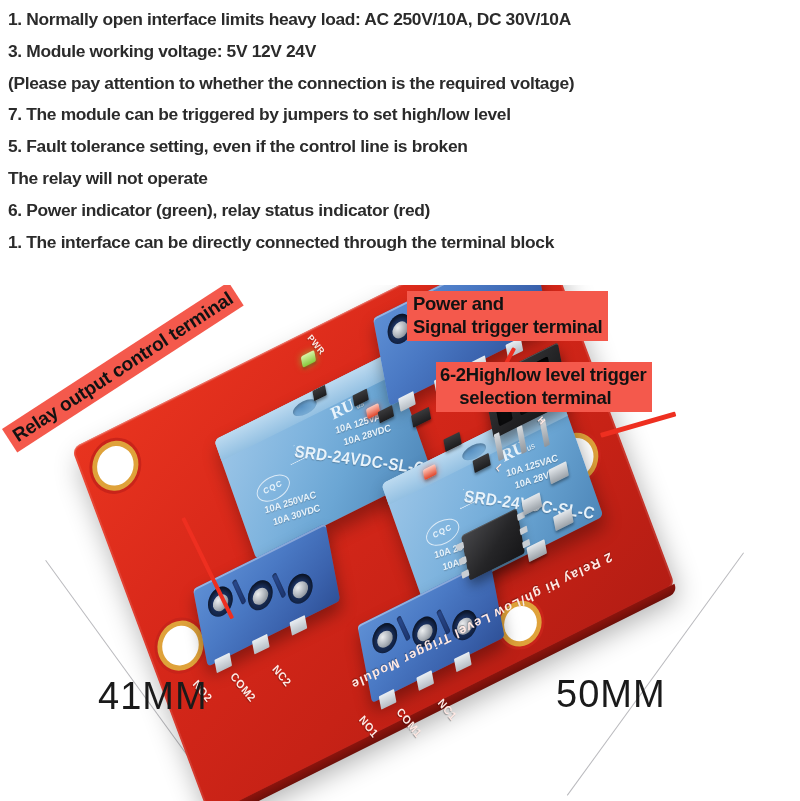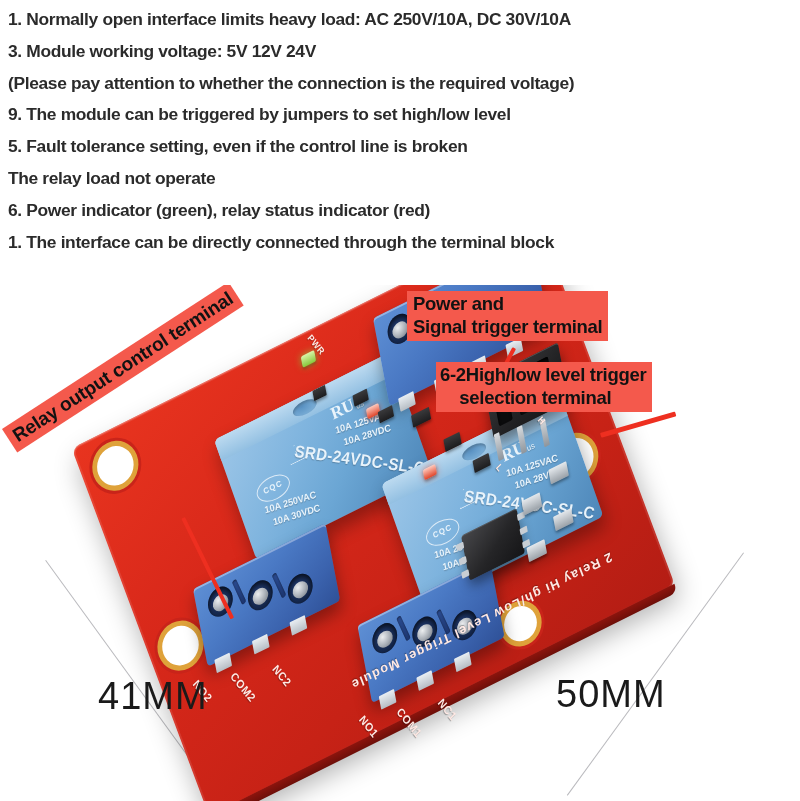--- a/index.html
+++ b/index.html
@@ -223,23 +223,23 @@
     letter-spacing:1px;
   }
 </style>
 </head>
 <body>
 
 <div id="spec-list">
   <div class="spec-line">1. Normally open interface limits heavy load: AC 250V/10A, DC 30V/10A</div>
   <div class="spec-line">3. Module working voltage: 5V 12V 24V</div>
   <div class="spec-line">(Please pay attention to whether the connection is the required voltage)</div>
-  <div class="spec-line">9. The module can be triggered by jumpers to set high/low level</div>
+  <div class="spec-line">7. The module can be triggered by jumpers to set high/low level</div>
   <div class="spec-line">5. Fault tolerance setting, even if the control line is broken</div>
-  <div class="spec-line">The relay load not operate</div>
+  <div class="spec-line">The relay will not operate</div>
   <div class="spec-line">6. Power indicator (green), relay status indicator (red)</div>
   <div class="spec-line">1. The interface can be directly connected through the terminal block</div>
 </div>
 
 <div id="photo">
 
   <div class="dimline" style="left:46px;top:275px;width:300px;transform:rotate(54deg);"></div>
   <div class="dimline" style="left:744px;top:268px;width:300px;transform:rotate(126deg);"></div>
 
   <div id="pcb-wrap">

